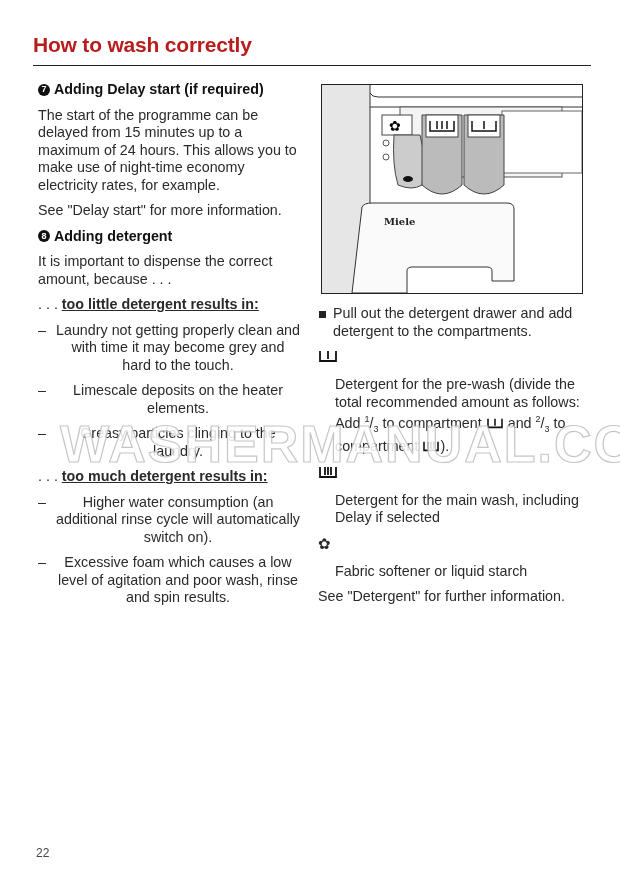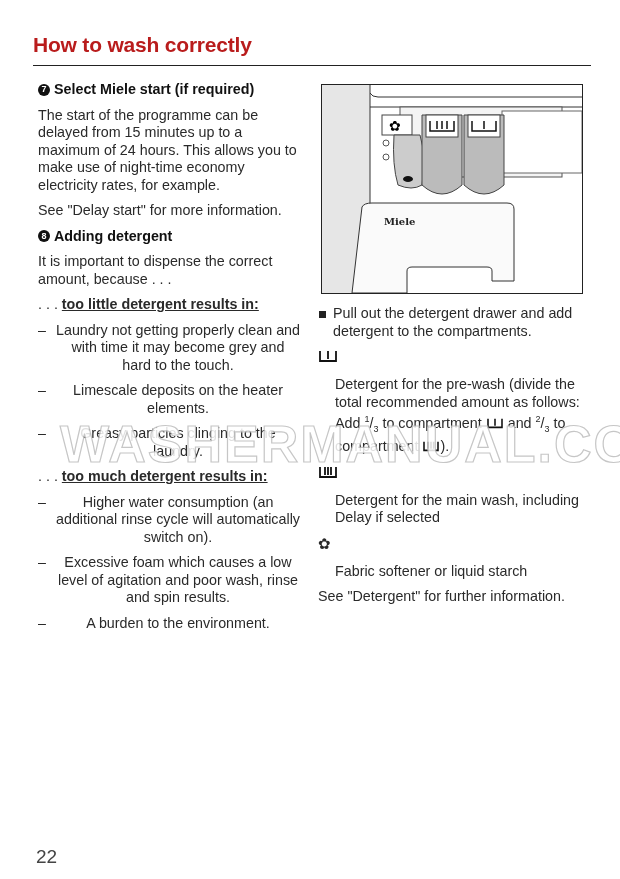--- a/index.html
+++ b/index.html
@@ -16,56 +16,55 @@
   p { margin:0 0 8px 0; }
   .u { text-decoration:underline;font-weight:bold; }
   ul.dash { list-style:none; margin:0 0 8px 0; padding:0;text-align:center; }
   ul.dash li { position:relative; padding-left:18px; margin-bottom:8px; }
   ul.dash li::before { content:"–"; position:absolute; left:0; top:0; }
   .bullet { position:relative; padding-left:15px; margin-bottom:8px; }
   .bullet::before { content:""; position:absolute; left:1px; top:6px; width:7px; height:7px; background:#222; }
   .sym { height:20px; margin:6px 0 8px 0; font-size:15px; }
   .indent { padding-left:17px; margin-bottom:8px; }
   .figure { position:absolute; left:321px; top:84px; width:260px; height:208px; border:1.5px solid #222; background:#fff; overflow:hidden; }
-  .footer { position:absolute; left:36px; top:846px; font-size:19px; color:#444; }
+  .footer { position:absolute; left:36px; top:846px; font-size:12px; color:#444; }
   .wm { position:absolute; left:60px; top:414px; font-size:52px; font-weight:bold; color:#fff;
         -webkit-text-stroke:1.2px #bdbdbd; letter-spacing:2px; opacity:.85; pointer-events:none; }
   sup, sub { font-size:9px; }
   .tub { display:inline-block; vertical-align:-2px; }
 </style>
 </head>
 <body>
 
 <div class="title">How to wash correctly</div>
 <div class="rule"></div>
 
 <div class="col left">
   <div class="h2">
     <span class="num">7</span>
-    <span>Select Miele start (if required)</span>
+    <span>Adding Delay start (if required)</span>
   </div>
   <p>The start of the programme can be delayed from 15 minutes up to a maximum of 24 hours. This allows you to make use of night-time economy electricity rates, for example.</p>
   <p>See "Delay start" for more information.</p>
 
   <div class="h2">
     <span class="num">8</span>
     <span>Adding detergent</span>
   </div>
   <p>It is important to dispense the correct amount, because . . .</p>
   <p><span>. . . </span><span class="u">too little detergent results in:</span></p>
   <ul class="dash">
     <li>Laundry not getting properly clean and with time it may become grey and hard to the touch.</li>
     <li>Limescale deposits on the heater elements.</li>
     <li>Greasy particles clinging to the laundry.</li>
   </ul>
   <p><span>. . . </span><span class="u">too much detergent results in:</span></p>
   <ul class="dash">
     <li>Higher water consumption (an additional rinse cycle will automatically switch on).</li>
     <li>Excessive foam which causes a low level of agitation and poor wash, rinse and spin results.</li>
-    <li>A burden to the environment.</li>
   </ul>
 </div>
 
 <div class="figure">
   <svg width="260" height="208" viewBox="0 0 260 208">
     <rect x="0" y="0" width="48" height="208" fill="#e6e6e6"></rect>
     <path d="M48 0 V200" stroke="#333" fill="none"></path>
     <path d="M48 8 Q50 12 56 12 H260" stroke="#333" fill="none"></path>
     <path d="M48 22 H260" stroke="#333" fill="none"></path>
     <rect x="78" y="22" width="162" height="70" fill="#f4f4f4" stroke="#555"></rect>

